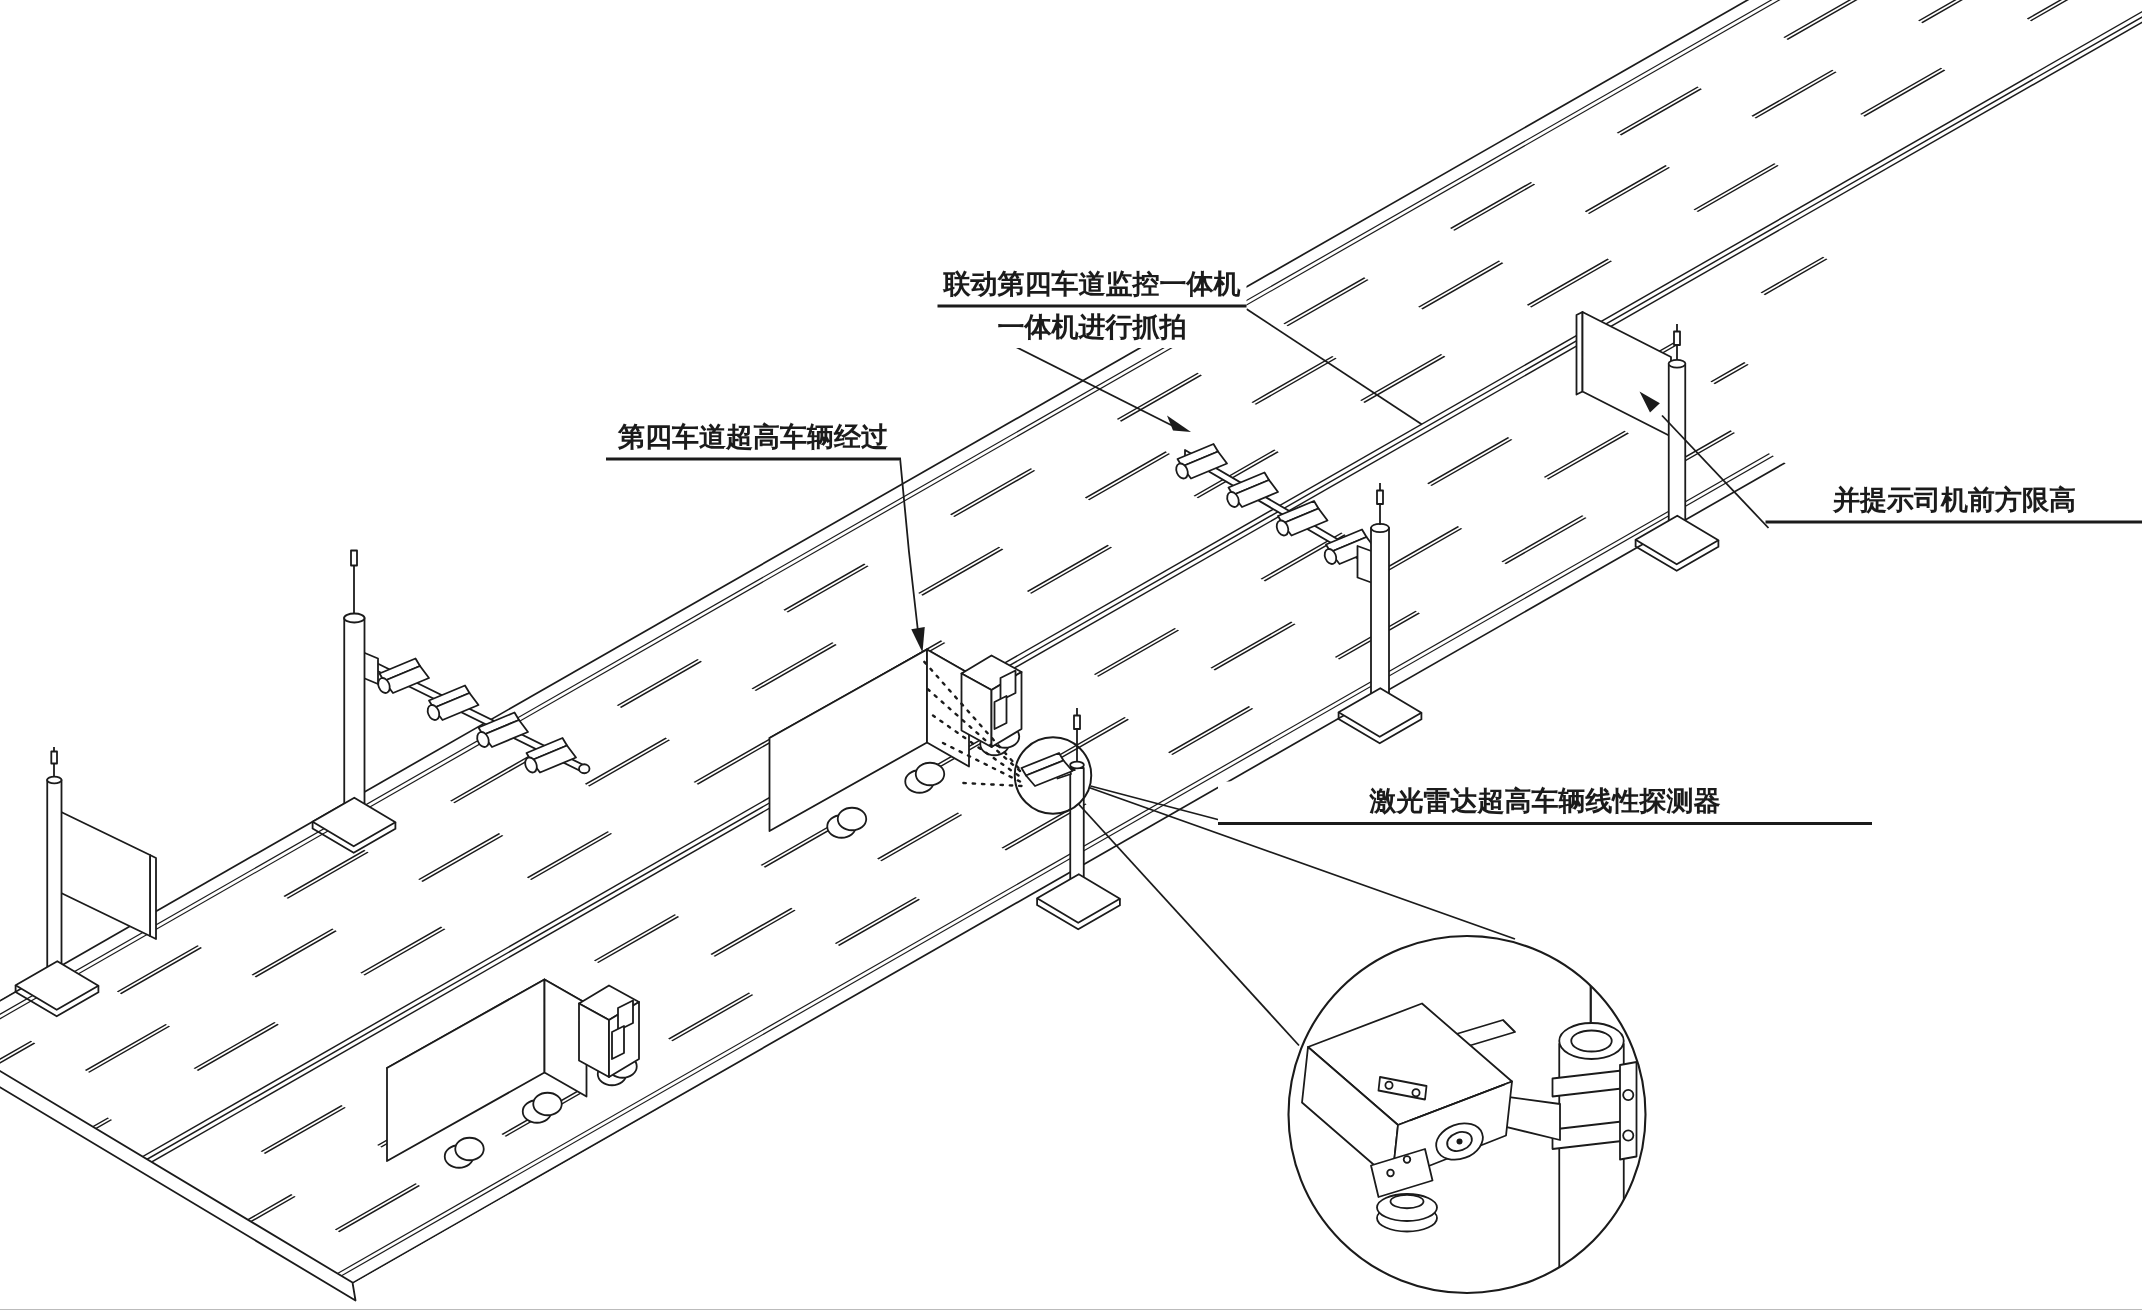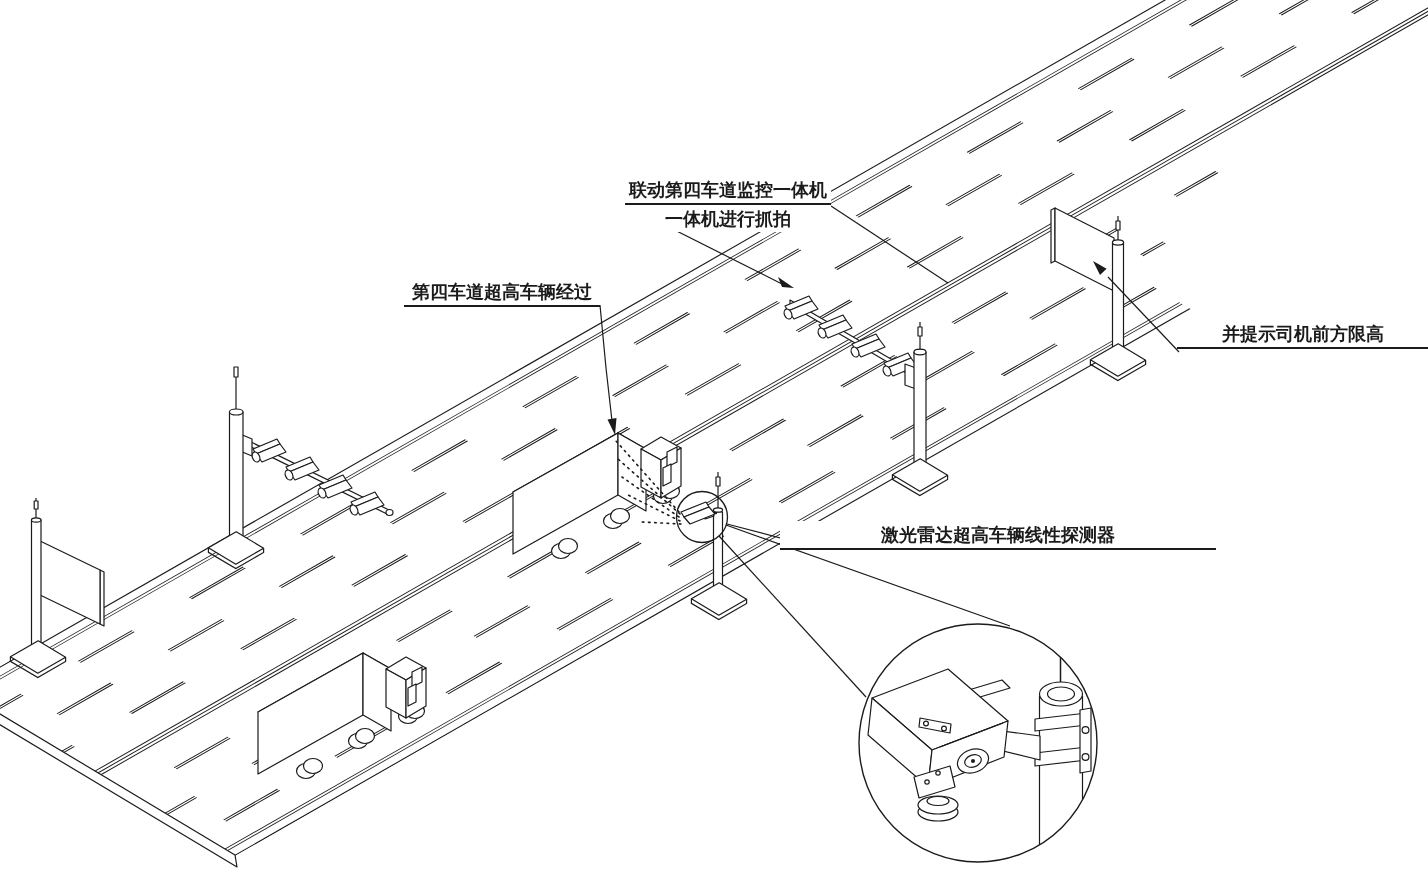--- a/index.html
+++ b/index.html
@@ -237,16 +237,16 @@
   <div class="lbl" style="left:625px; top:176px; width:206px;">
     <div class="u">联动第四车道监控一体机</div>
     <div>一体机进行抓拍</div>
   </div>
   <div class="lbl" style="left:404px; top:278px; width:196px;">
     <div class="u">第四车道超高车辆经过</div>
   </div>
   <div class="lbl" style="left:1177px; top:320px; width:252px;">
     <div class="u">并提示司机前方限高</div>
   </div>
-  <div class="lbl" style="left:780px; top:521px; width:436px;">
+  <div class="lbl" style="left:812px; top:521px; width:436px;">
     <div class="u">激光雷达超高车辆线性探测器</div>
   </div>
 </div>
 
 </body></html>

